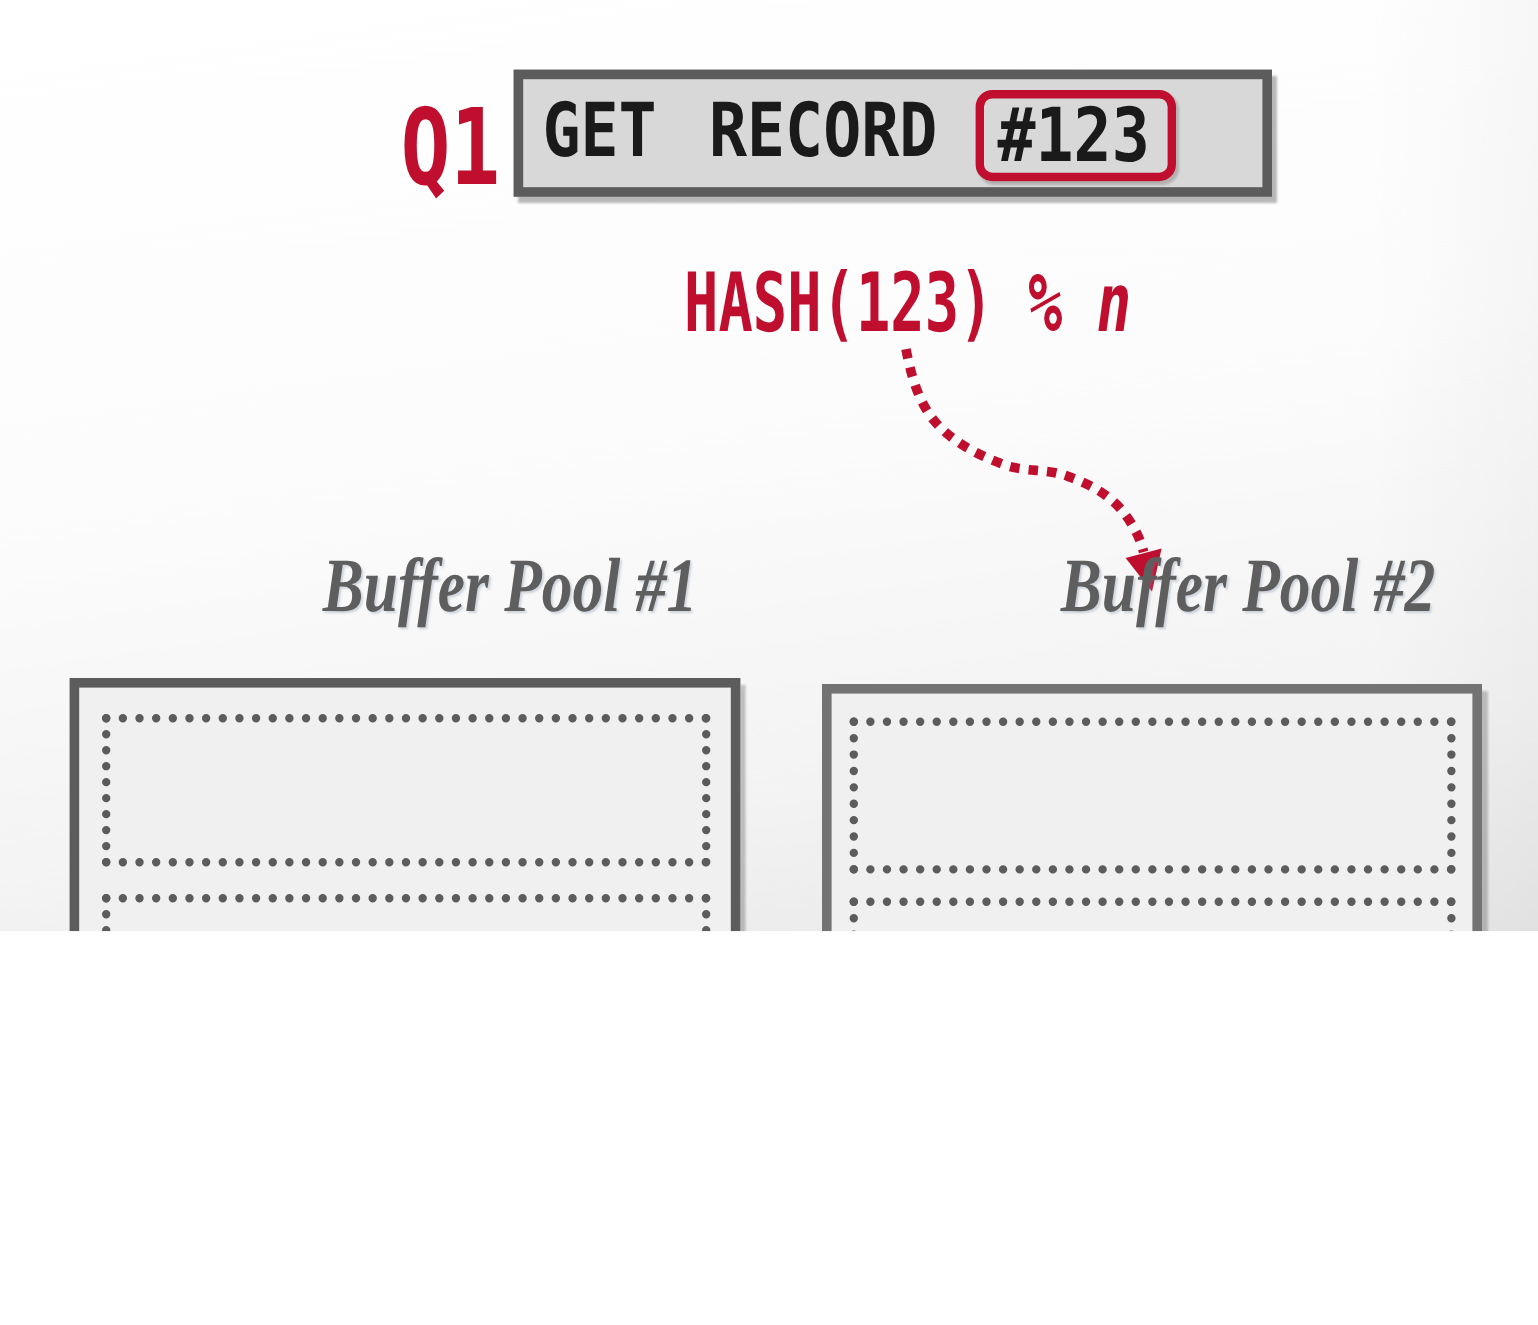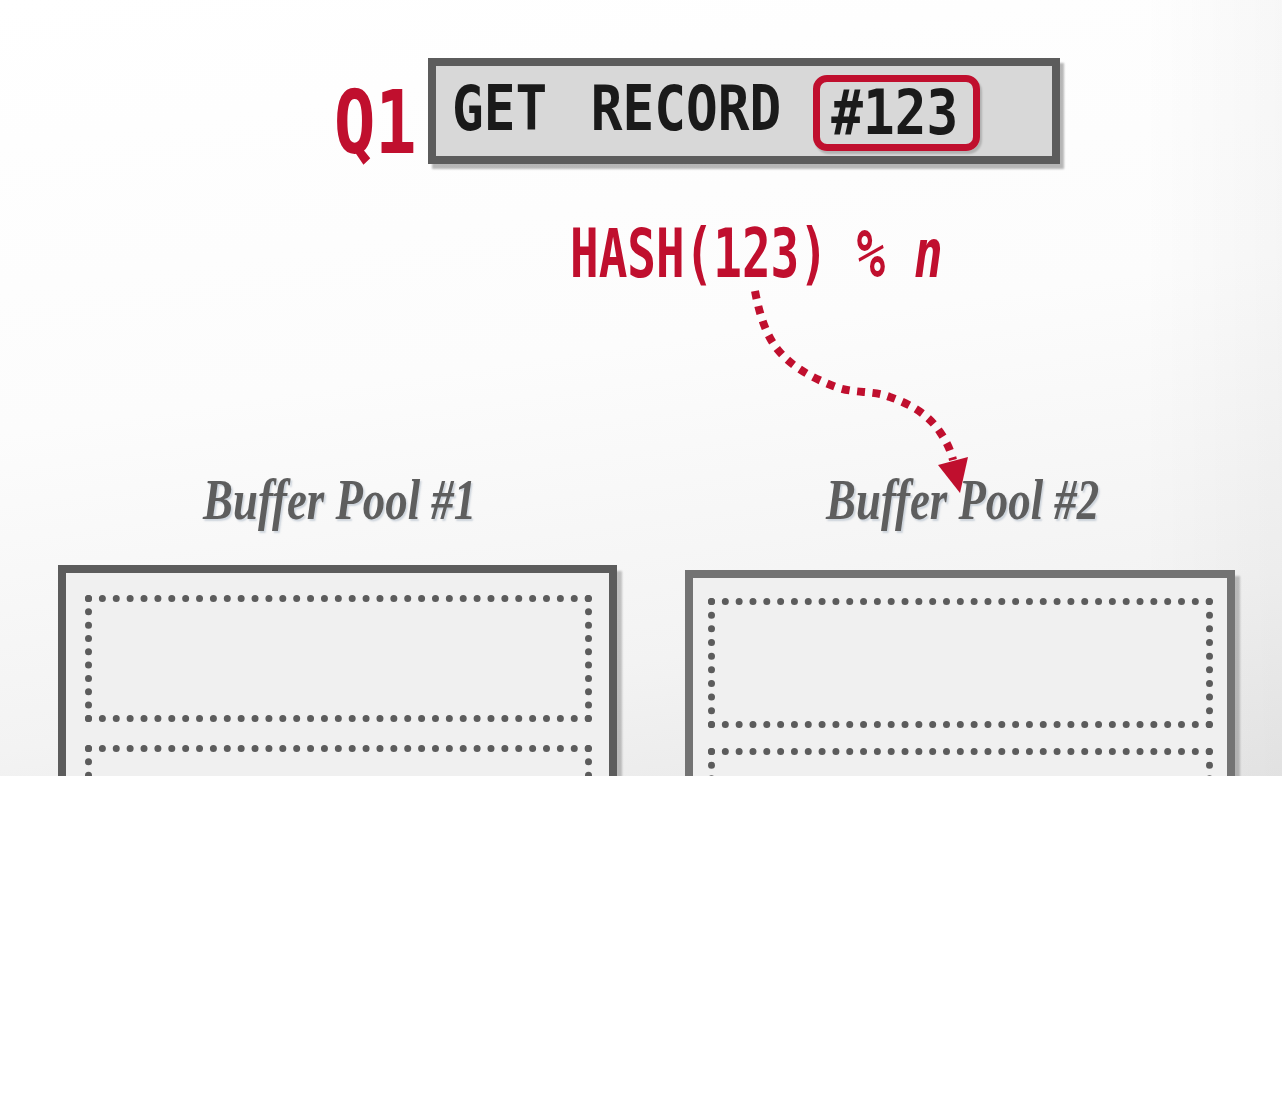--- a/index.html
+++ b/index.html
@@ -63,25 +63,25 @@
   
   .arrow{position:absolute;left:0;top:0;width:1282px;height:1104px;pointer-events:none;}
   .arrow-path{
     fill:none;stroke:var(--accent-red,#C00F2E);
     stroke-width:8;stroke-dasharray:8 7.5;stroke-linecap:butt;
   }
   .arrow-head{fill:var(--accent-red,#C00F2E);}
 
   
   .pool-title{
-    position:absolute;top:472px;
-    text-align:center;
+    position:absolute;top:456px;
+    text-align:right;
     font-family:"Liberation Serif", serif;
     font-weight:bold;font-style:italic;
-    font-size:56px;line-height:1;
+    font-size:64px;line-height:1;
     color:var(--title-gray,#5E5E5E);
     text-shadow:2px 2px 2px rgba(125,145,170,0.35);
   }
   .pool-title .tscale{display:inline-block;transform:scaleX(0.80);transform-origin:center center;white-space:pre;}
   .t1{left:60px;width:560px;}
   .t2{left:690px;width:545px;font-family:Liberation Serif, serif;}
 
   .pool-box{
     position:absolute;box-sizing:border-box;
     background:var(--pool-fill,#F0F0F0);

